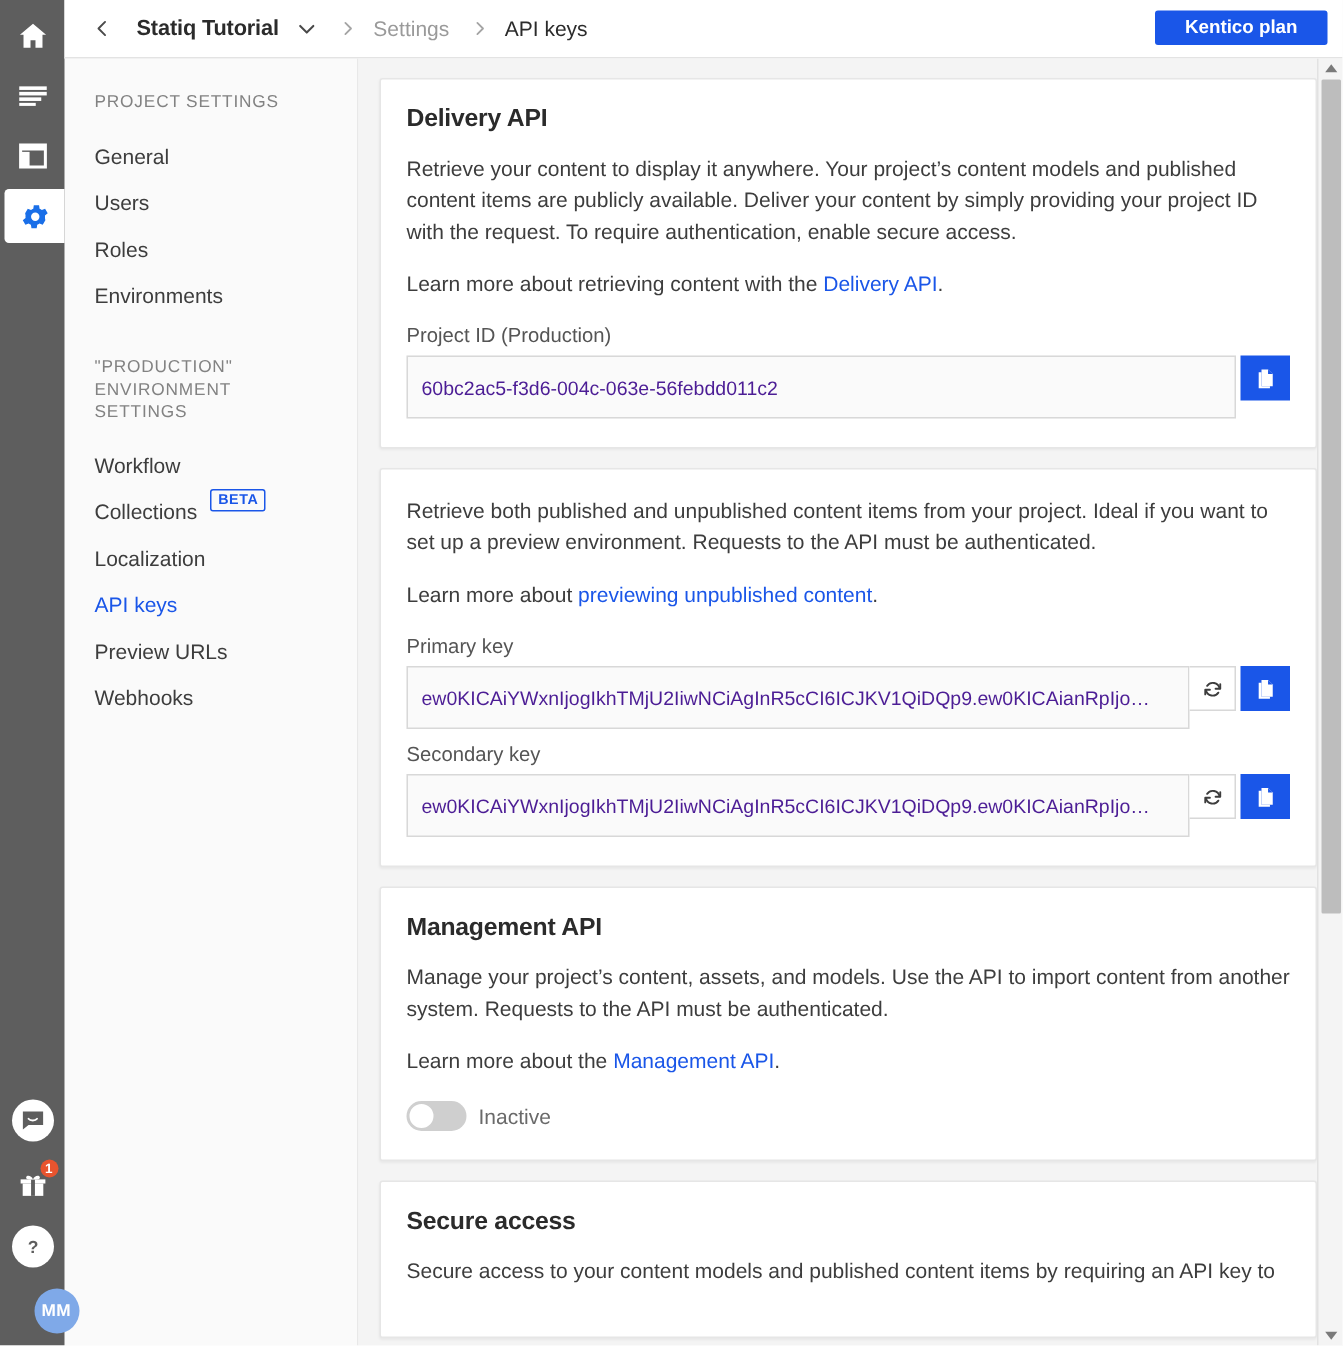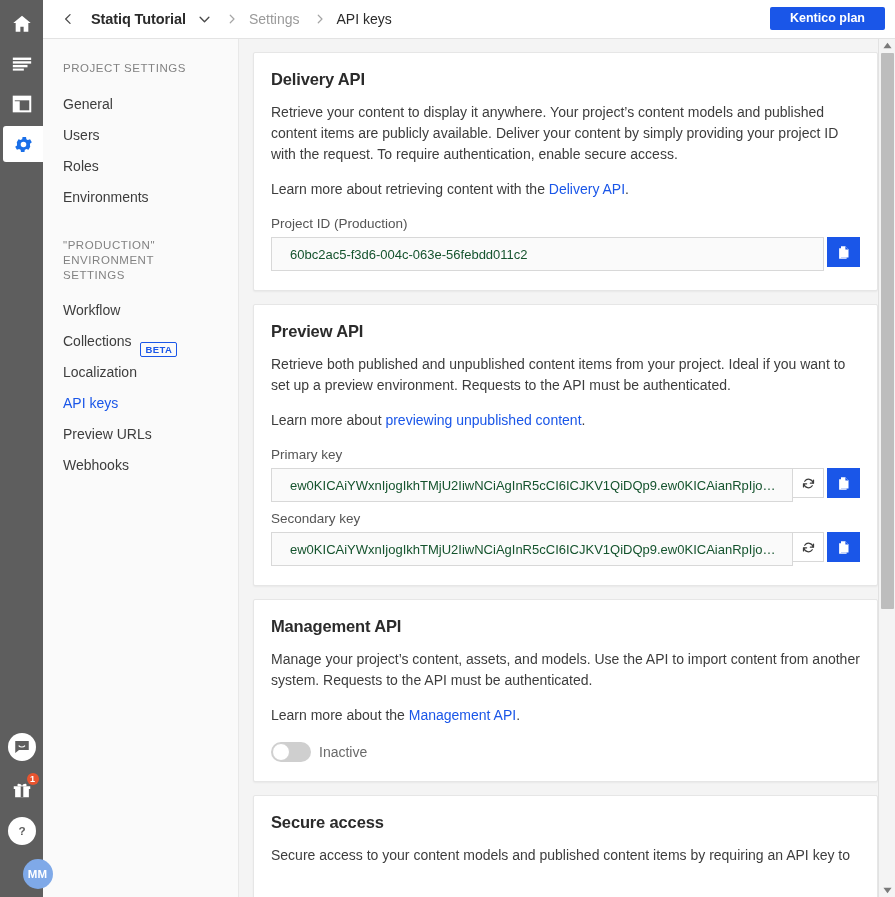--- a/index.html
+++ b/index.html
@@ -78,21 +78,21 @@
   .navpane {
     width: 196px; flex: 0 0 196px; background: #fafafa; border-right: 1px solid #e8e8e8;
     padding: 22px 0 0 0; overflow: hidden;
   }
   .nav-group-title {
     font-size: 11.5px; color: #828282; letter-spacing: .55px; padding: 0 20px; margin-bottom: 13px;
     line-height: 15px;
   }
   .nav-item {
     font-size: 14px; color: #3d3d3d; padding: 0 20px; line-height: 31px; cursor: pointer;
-    display: flex; align-items: flex-end;
+    display: flex; align-items: flex-start;
   }
   .nav-item.active { color: #1a56e8; }
   .beta {
     font-size: 9.5px; font-weight: bold; color: #1a56e8; border: 1px solid #1a56e8;
     border-radius: 2px; padding: 1px 4px 0; margin-left: 9px; letter-spacing: .4px; line-height: 12px;
   }
   .nav-spacer { height: 25px; }
 
   
   .content {
@@ -112,22 +112,22 @@
   .card p {
     font-size: 14px; color: #3d3d3d; line-height: 21px; margin-bottom: 14px;
   }
   .card p.last { margin-bottom: 16px; }
   .card a { color: #1a56e8; text-decoration: none; cursor: pointer; }
 
   .field-label { font-size: 13.5px; color: #555555; margin-bottom: 6px; }
   .field-row { display: flex; align-items: stretch; margin-bottom: 9px; }
   .field-row.last { margin-bottom: 0; }
   .field-input {
-    flex: 1; min-width: 0; height: 34px; border: 1px solid #d8d8d8; background: #fafafa;
-    font-size: 13px; color: #14532d; padding: 0 18px; display: flex; align-items: center;
+    flex: 1; min-width: 0; height: 42px; border: 1px solid #d8d8d8; background: #fafafa;
+    font-size: 13px; color: #4c1d95; padding: 0 9px; display: flex; align-items: center;
     white-space: nowrap; overflow: hidden; text-overflow: ellipsis; cursor: text;
   }
   .icon-btn {
     width: 31px; height: 30px; border: 1px solid #d8d8d8; border-left: none; background: #ffffff;
     display: flex; align-items: center; justify-content: center; cursor: pointer; flex: 0 0 31px;
   }
   .copy-btn {
     width: 33px; height: 30px; background: #1a56e8; border: none; margin-left: 3px;
     display: flex; align-items: center; justify-content: center; cursor: pointer; flex: 0 0 33px;
   }
@@ -316,21 +316,20 @@
                 <svg width="15" height="15" viewBox="0 0 24 24">
                   <path d="M8 2h7l5 5v13H8z" fill="#ffffff"></path>
                   <path d="M15 2v5h5" fill="#1a56e8"></path>
                   <path d="M5 5h3v15h9v2H5z" fill="#ffffff"></path>
                 </svg>
               </div>
             </div>
           </div>
 
           <div class="card">
-            <h2>Preview API</h2>
             <p>Retrieve both published and unpublished content items from your project. Ideal if you want to set up a preview environment. Requests to the API must be authenticated.</p>
             <p class="last"><span>Learn more about </span><a>previewing unpublished content</a><span>.</span></p>
 
             <div class="field-label">Primary key</div>
             <div class="field-row">
               <div class="field-input">ew0KICAiYWxnIjogIkhTMjU2IiwNCiAgInR5cCI6ICJKV1QiDQp9.ew0KICAianRpIjo…</div>
               <div class="icon-btn" title="Regenerate">
                 <svg width="15" height="15" viewBox="0 0 24 24">
                   <path d="M20 6.5v5h-5" fill="none" stroke="#3d3d3d" stroke-width="2" stroke-linecap="round" stroke-linejoin="round"></path>
                   <path d="M4 17.5v-5h5" fill="none" stroke="#3d3d3d" stroke-width="2" stroke-linecap="round" stroke-linejoin="round"></path>

